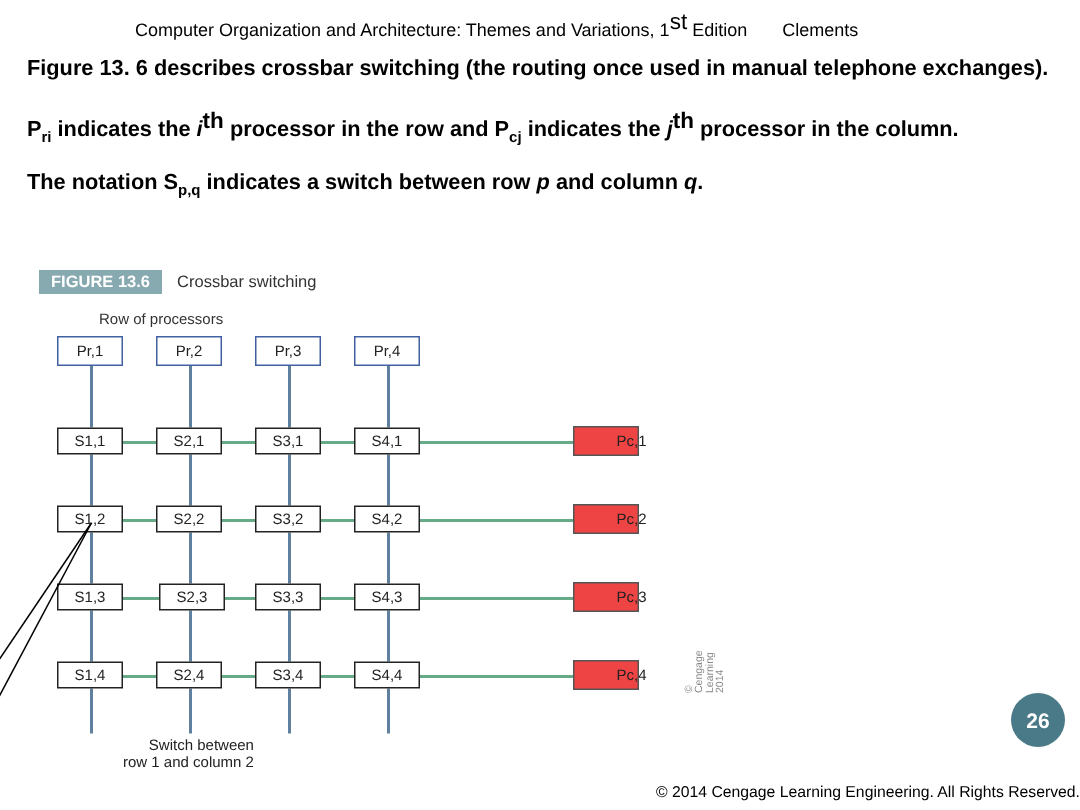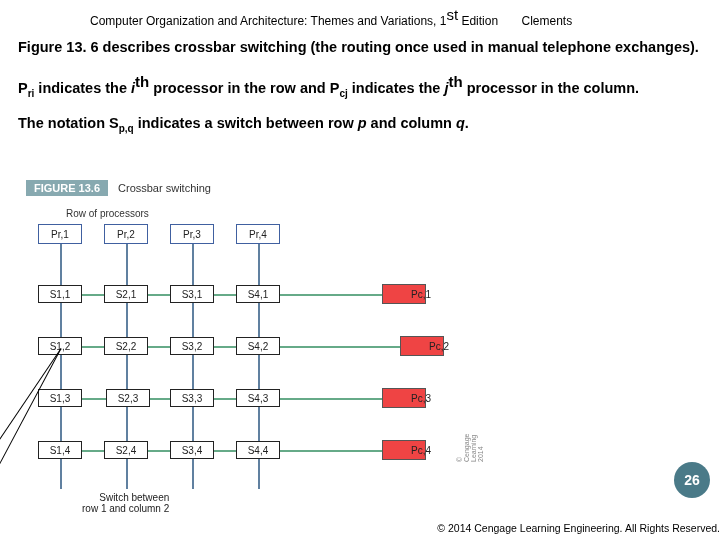--- a/index.html
+++ b/index.html
@@ -62,21 +62,21 @@
     <div class="hline" style="left:12px; top:144px; width:362px;"></div>
     <div class="hline" style="left:12px; top:196px; width:362px;"></div>
     <div class="hline" style="left:12px; top:248px; width:362px;"></div>
 
     <div class="pr-box" style="left:12px; top:22px;">Pr,1</div>
     <div class="pr-box" style="left:78px; top:22px;">Pr,2</div>
     <div class="pr-box" style="left:144px; top:22px;">Pr,3</div>
     <div class="pr-box" style="left:210px; top:22px;">Pr,4</div>
 
     <div class="pc-box" style="left:356px; top:82px;">Pc,1</div>
-    <div class="pc-box" style="left:356px; top:134px;margin-left:18px;">Pc,2</div>
+    <div class="pc-box" style="left:356px; top:134px;">Pc,2</div>
     <div class="pc-box" style="left:356px; top:186px;">Pc,3</div>
     <div class="pc-box" style="left:356px; top:238px;">Pc,4</div>
 
     <div class="sw-box" style="left:12px; top:83px;">S1,1</div>
     <div class="sw-box" style="left:78px; top:83px;">S2,1</div>
     <div class="sw-box" style="left:144px; top:83px;">S3,1</div>
     <div class="sw-box" style="left:210px; top:83px;">S4,1</div>
     <div class="sw-box" style="left:12px; top:135px;">S1,2</div>
     <div class="sw-box" style="left:78px; top:135px;">S2,2</div>
     <div class="sw-box" style="left:144px; top:135px;">S3,2</div>

